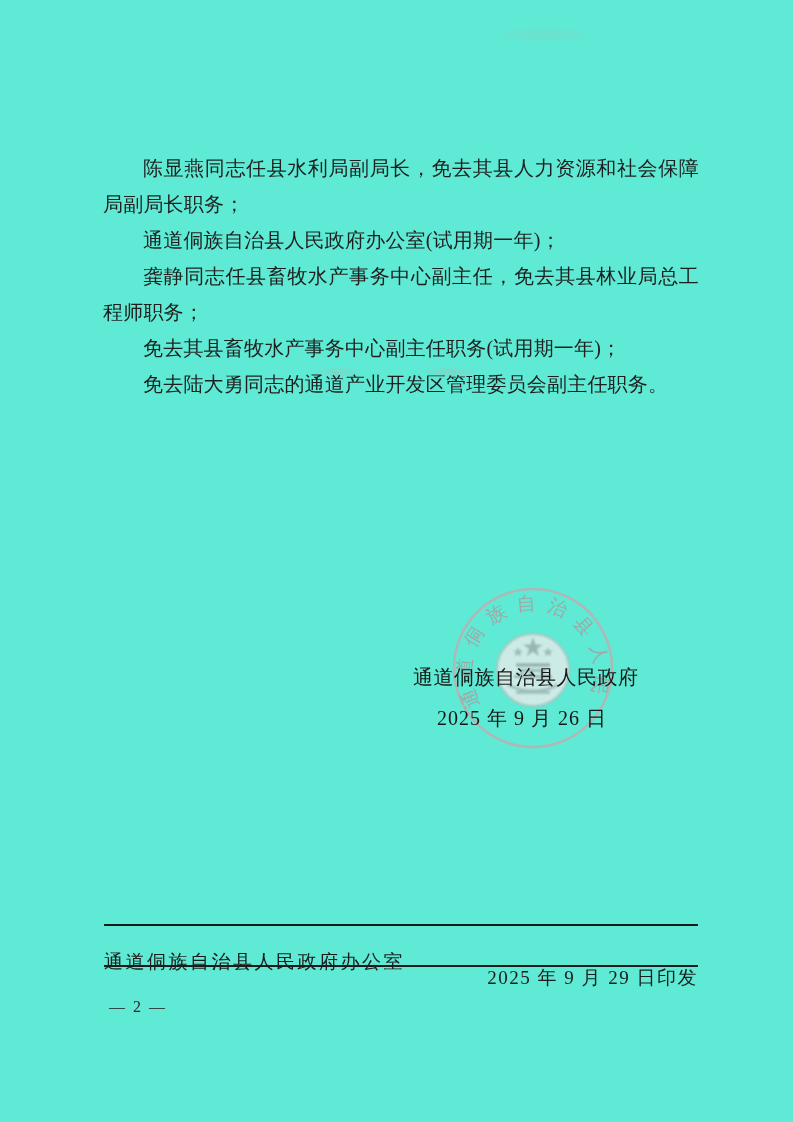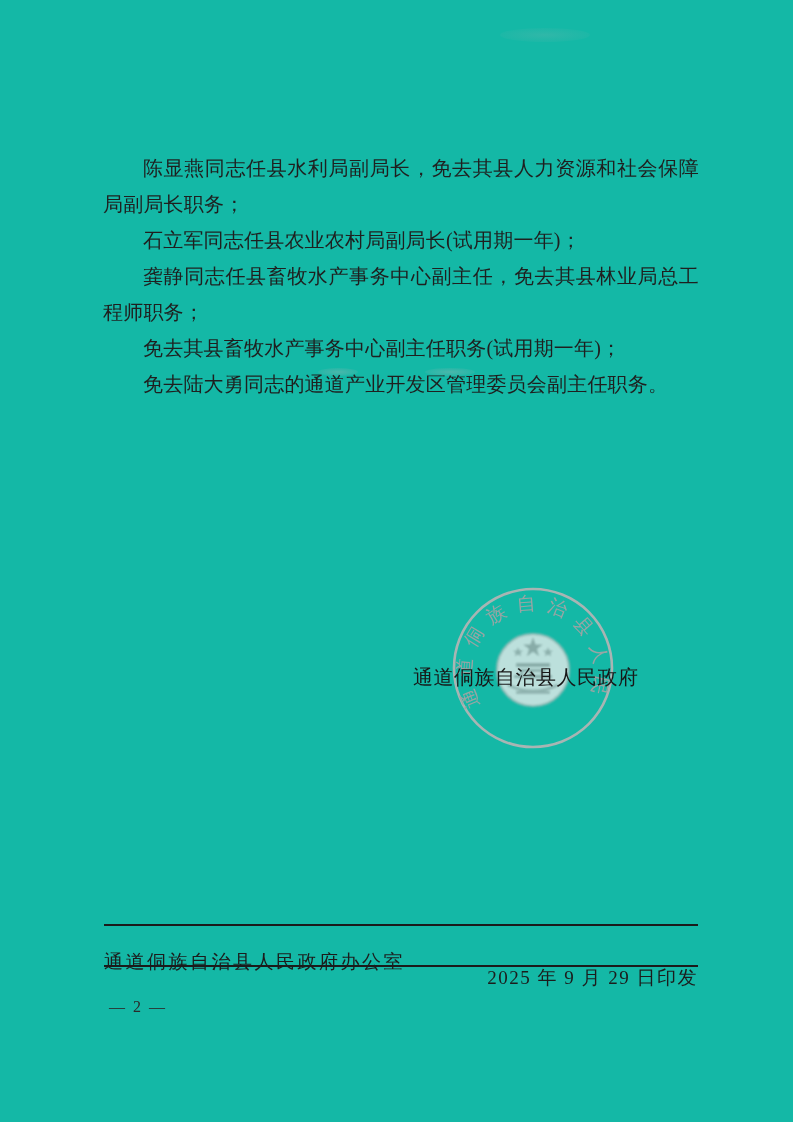--- a/index.html
+++ b/index.html
@@ -6,21 +6,21 @@
   html, body { margin: 0; padding: 0; }
   body {
     width: 793px; height: 1122px;
     background: #fdfdfd;
     font-family: "Liberation Serif", "DejaVu Serif", serif;
     position: relative;
     overflow: hidden;
   }
   .page {
     position: absolute; inset: 0;
-    background: #14b8a6;
+    background: #5eead4;
   }
   
   .body-text {
     position: absolute;
     left: 103px; top: 150px; width: 596px;
     font-size: 20px; line-height: 36px;
     color: #1f1f1f;
     text-align: justify;
     letter-spacing: 0.2px;
   }
@@ -79,21 +79,21 @@
 <body>
 
 <div class="page">
 
   <div class="artifact artifact-1"></div>
   <div class="artifact artifact-2"></div>
   <div class="artifact artifact-3"></div>
 
   <div class="body-text">
     <p>陈显燕同志任县水利局副局长，免去其县人力资源和社会保障局副局长职务；</p>
-    <p>石立军同志任县农业农村局副局长(试用期一年)；</p>
+    <p>通道侗族自治县人民政府办公室(试用期一年)；</p>
     <p>龚静同志任县畜牧水产事务中心副主任，免去其县林业局总工程师职务；</p>
     <p>免去其县畜牧水产事务中心副主任职务(试用期一年)；</p>
     <p>免去陆大勇同志的通道产业开发区管理委员会副主任职务。</p>
   </div>
 
   <svg class="seal" viewBox="0 0 166 166" xmlns="http://www.w3.org/2000/svg">
     <defs>
       <path id="sealArc" d="M 30.6 119.7 A 62 62 0 1 1 135.4 119.7" fill="none"></path>
       <filter id="fuzz">
           <feGaussianBlur stdDeviation="0.9"></feGaussianBlur>
@@ -116,20 +116,21 @@
       <path d="M 58 100 Q 83 112 108 100" fill="none" stroke="#b0b0b0" stroke-width="3"></path>
       <rect x="66" y="106" width="34" height="3" fill="#b3b3b3"></rect>
     </g>
 
     <text font-size="19" fill="#a4a4a4" letter-spacing="2" font-family="Liberation Serif, DejaVu Serif, serif">
       <textPath href="#sealArc" xlink:href="#sealArc" startOffset="0" textLength="312" lengthAdjust="spacing">通道侗族自治县人民政府</textPath>
     </text>
   </svg>
 
   <div class="sig-org">通道侗族自治县人民政府</div>
+  <div class="sig-date">2025 年 9 月 26 日</div>
 
   <div class="rule rule-top"></div>
   <div class="footer-row">
     <span class="footer-office">通道侗族自治县人民政府办公室</span>
     <span class="footer-printed">2025 年 9 月 29 日印发</span>
   </div>
   <div class="rule rule-bottom"></div>
 
   <div class="page-number">— 2 —</div>
 

